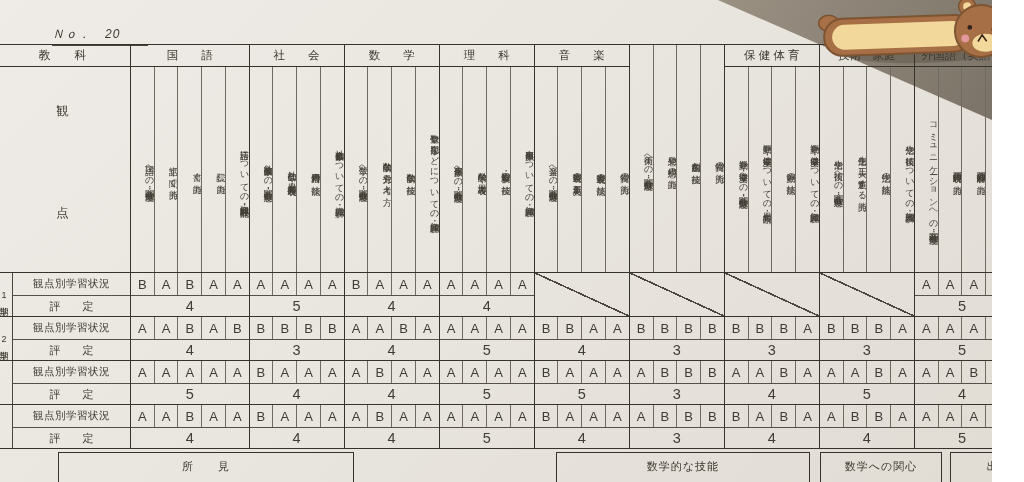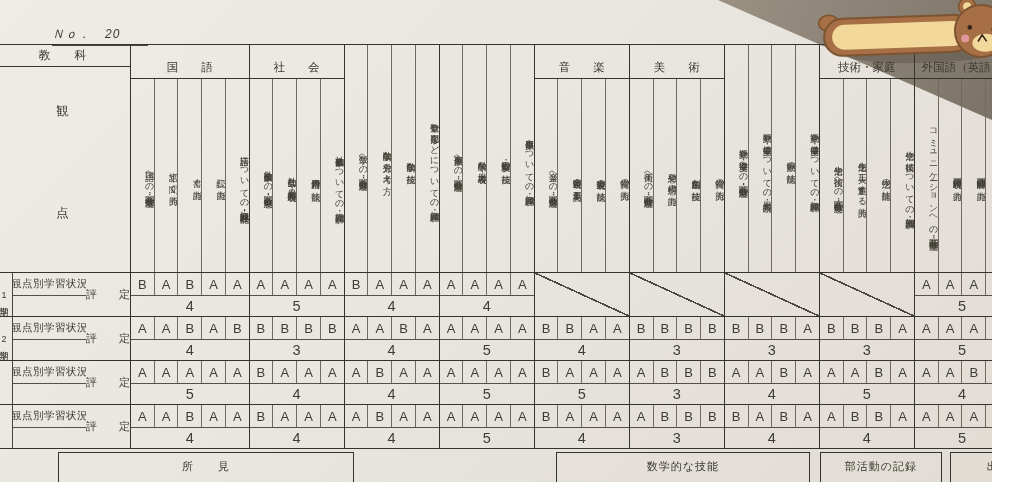--- a/index.html
+++ b/index.html
@@ -23,31 +23,31 @@
   .grade-table *{box-sizing:border-box;}
   .hdr{display:flex;height:227px;}
   .corner{width:136px;min-width:136px;display:flex;flex-direction:column;border-right:1.2px solid #36332c;}
   .kyouka{height:22px;border-bottom:1.2px solid #36332c;display:flex;align-items:center;
     justify-content:center;font-size:12px;white-space:nowrap;}
   .kanten{flex:1;display:flex;flex-direction:column;align-items:center;
     justify-content:space-between;padding:36px 0 50px;font-size:12.5px;}
   .subj-col{flex:1 1 0;display:flex;flex-direction:column;border-right:1.2px solid #36332c;min-width:0;}
   .hdr .subj-col:last-child,.term-block .block-subj:last-child{border-right:none;}
   .subj-name{height:22px;border-bottom:1.2px solid #36332c;display:flex;align-items:center;
-    justify-content:center;font-size:11.5px;white-space:nowrap;overflow:hidden;margin-top:12px;}
+    justify-content:center;font-size:11.5px;white-space:nowrap;overflow:hidden;}
   .crit-row{flex:1;display:flex;min-height:0;}
   .crit{flex:1 1 0;display:flex;justify-content:center;padding-top:6px;
     writing-mode:vertical-rl;text-orientation:upright;font-size:9px;line-height:1.05;
     letter-spacing:.5px;border-left:.8px solid #6f6b61;overflow:hidden;min-width:0;color:#403d35;}
   .crit:first-child{border-left:none;}
   .term-block{display:flex;height:44px;border-top:1.2px solid #36332c;}
   .term-cell{width:18px;min-width:18px;border-right:1px solid #4a463e;display:flex;align-items:center;
     justify-content:center;writing-mode:vertical-rl;text-orientation:upright;
     font-size:9px;overflow:hidden;}
-  .block-labels{width:118px;min-width:118px;display:flex;flex-direction:row;border-right:1.2px solid #36332c;}
+  .block-labels{width:118px;min-width:118px;display:flex;flex-direction:column;border-right:1.2px solid #36332c;}
   .lbl-marks{height:23px;border-bottom:1px solid #55514a;display:flex;align-items:center;
     justify-content:center;font-size:10.5px;letter-spacing:.5px;white-space:nowrap;overflow:hidden;}
   .lbl-rating{flex:1;display:flex;align-items:center;justify-content:center;
     font-size:11px;white-space:nowrap;}
   .block-subj{flex:1 1 0;display:flex;flex-direction:column;border-right:1.2px solid #36332c;min-width:0;}
   .marks-row{height:23px;display:flex;border-bottom:1px solid #55514a;}
   .mark{flex:1 1 0;display:flex;align-items:center;justify-content:center;
     font-size:13px;border-left:.8px solid #6f6b61;color:#3f3c35;min-width:0;}
   .mark:first-child{border-left:none;}
   .rating{flex:1;display:flex;align-items:center;justify-content:center;font-size:14.5px;color:#3f3c35;}
@@ -98,54 +98,56 @@
         <div class="subj-col" style="flex-grow: 4; justify-content: space-between;">
           <div class="subj-name">社　　会</div>
           <div class="crit-row">
             <div class="crit">社会的事象への関心・意欲・態度</div>
             <div class="crit">社会的な思考・判断・表現</div>
             <div class="crit">資料活用の技能</div>
             <div class="crit">社会的事象についての知識・理解</div>
           </div>
         </div>
         <div class="subj-col" style="flex-grow: 4;">
+          <div class="subj-name">数　　学</div>
           <div class="crit-row">
             <div class="crit">数学への関心・意欲・態度</div>
             <div class="crit">数学的な見方や考え方</div>
             <div class="crit">数学的な技能</div>
             <div class="crit">数量や図形などについての知識・理解</div>
           </div>
         </div>
         <div class="subj-col" style="flex-grow: 4;">
+          <div class="subj-name">理　　科</div>
           <div class="crit-row">
             <div class="crit">自然事象への関心・意欲・態度</div>
             <div class="crit">科学的な思考・表現</div>
             <div class="crit">観察・実験の技能</div>
             <div class="crit">自然事象についての知識・理解</div>
           </div>
         </div>
         <div class="subj-col" style="flex-grow: 4; justify-content: center;">
           <div class="subj-name">音　　楽</div>
           <div class="crit-row">
             <div class="crit">音楽への関心・意欲・態度</div>
             <div class="crit">音楽表現の創意工夫</div>
             <div class="crit">音楽表現の技能</div>
             <div class="crit">鑑賞の能力</div>
           </div>
         </div>
         <div class="subj-col" style="flex-grow: 4;">
-          <div class="subj-name">美　　術</div>
           <div class="crit-row">
             <div class="crit">美術への関心・意欲・態度</div>
             <div class="crit">発想や構想の能力</div>
             <div class="crit">創造的な技能</div>
             <div class="crit">鑑賞の能力</div>
           </div>
         </div>
         <div class="subj-col" style="flex-grow: 4;">
+          <div class="subj-name">保 健 体 育</div>
           <div class="crit-row">
             <div class="crit">運動や健康・安全への関心・意欲・態度</div>
             <div class="crit">運動や健康・安全についての思考・判断</div>
             <div class="crit">運動の技能</div>
             <div class="crit">運動や健康・安全についての知識・理解</div>
           </div>
         </div>
         <div class="subj-col" style="flex-grow: 4;">
           <div class="subj-name">技術・家庭</div>
           <div class="crit-row">
@@ -499,21 +501,21 @@
       </div>
     </div>
 
   <div class="fbox b1">
     <span>所　　見</span>
   </div>
   <div class="fbox b2">
     <span>数学的な技能</span>
   </div>
   <div class="fbox b3">
-    <span>部活動の記録</span>
+    <span>数学への関心</span>
   </div>
   <div class="fbox b4">
     <span>出欠の記録</span>
   </div>
 
   <svg class="bear" viewBox="0 0 206 74" xmlns="http://www.w3.org/2000/svg">
     <ellipse cx="108" cy="54" rx="86" ry="13" fill="rgba(66,55,42,0.28)"></ellipse>
     <ellipse cx="11" cy="24" rx="10" ry="8" fill="#a76f45" stroke="#7d5432" stroke-width="1.5"></ellipse>
     <rect x="6" y="20" width="148" height="37" rx="18.5" fill="#a76f45" stroke="#7d5432" stroke-width="2"></rect>
     <rect x="14" y="26" width="133" height="25" rx="12.5" fill="#f3d89b"></rect>

